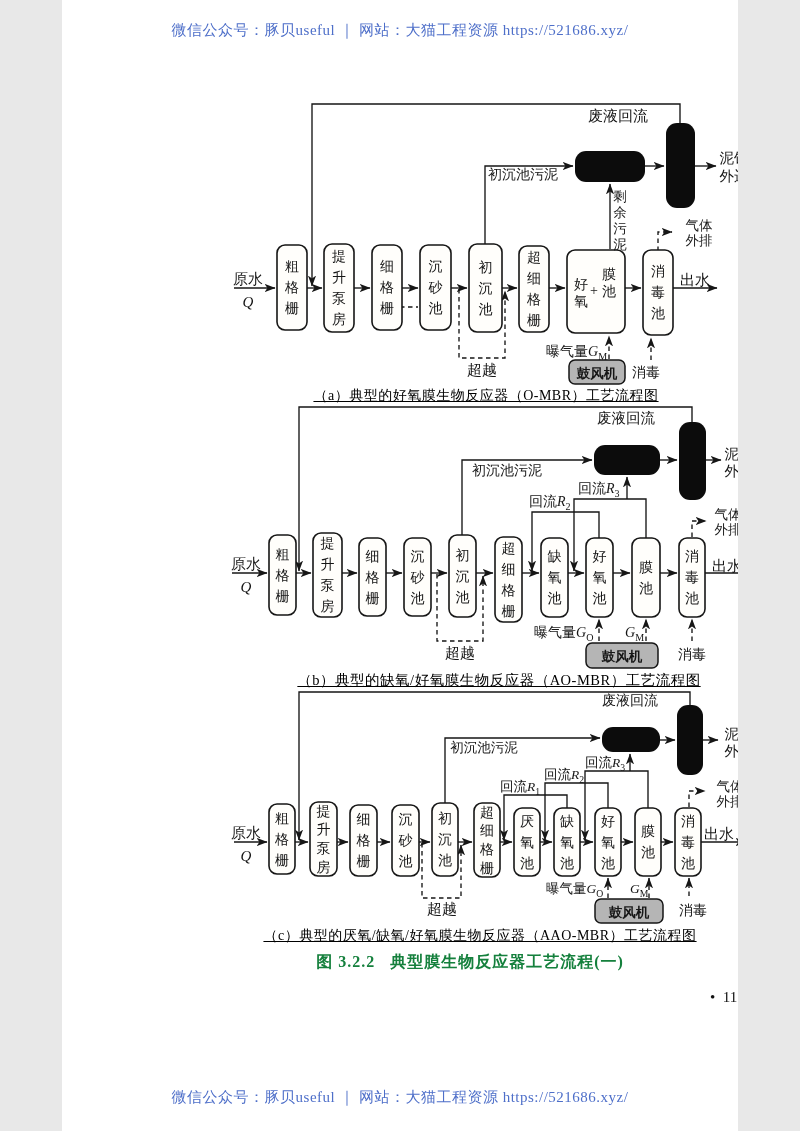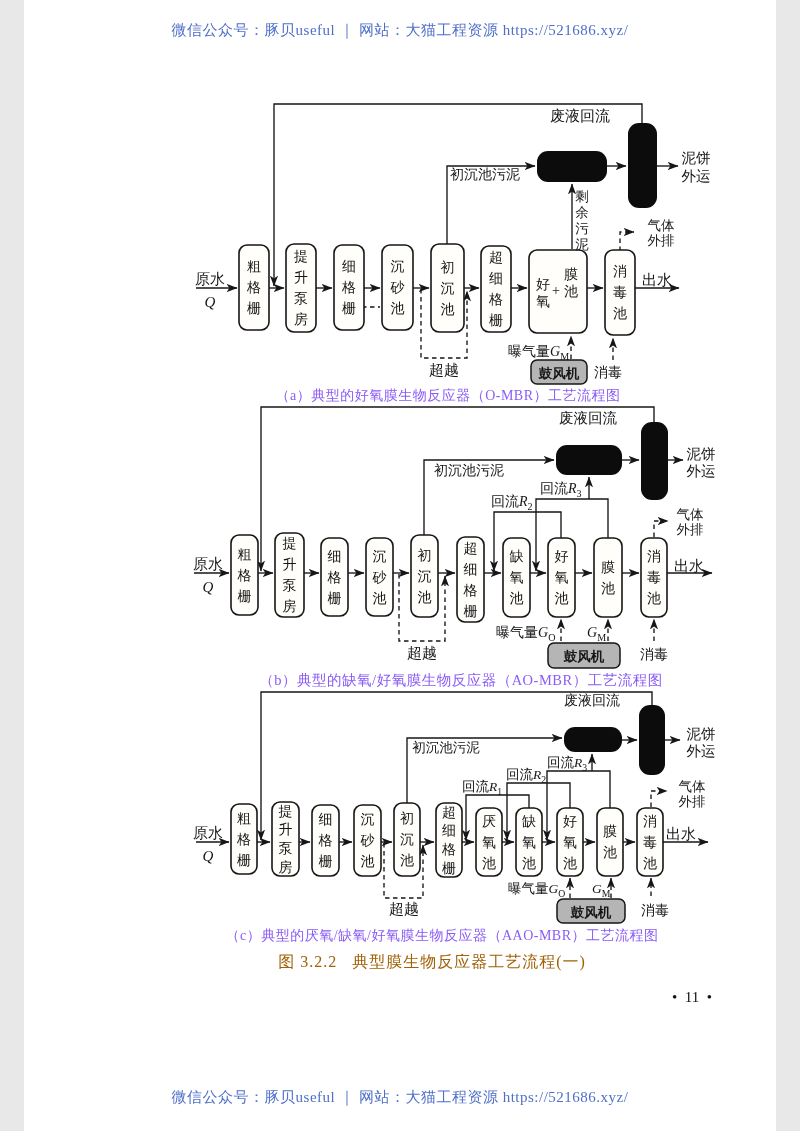--- a/index.html
+++ b/index.html
@@ -1,30 +1,30 @@
 <!DOCTYPE html>
 <html><head>
 <meta charset="utf-8">
 <style>
   html,body{margin:0;padding:0;background:#e8e8e8;}
-  .page{position:relative;width:752px;height:1131px;margin:0 auto;background:#ffffff;overflow:hidden;
+  .page{position:relative;width:676px;height:1131px;margin:0 auto;background:#ffffff;overflow:hidden;
         font-family:"Liberation Serif","DejaVu Serif",serif;color:#161616;}
   svg{position:absolute;left:0;top:0;}
   svg text{font-family:"Liberation Serif","DejaVu Serif",serif;}
   .wm{position:absolute;left:50%;transform:translateX(-50%);white-space:pre;
       font-size:15px;color:#4e6fc9;letter-spacing:0.5px;
       font-family:"Liberation Serif","DejaVu Serif",serif;}
   .wm.top{top:21px;}
   .wm.bottom{top:1088px;}
-  .cap{position:absolute;transform:translateX(-50%);white-space:pre;color:#8b5cf6;letter-spacing:0.5px;}
+  .cap{position:absolute;transform:translateX(-50%);white-space:pre;color:#000000;letter-spacing:0.5px;text-decoration:underline;}
   .cap-a{left:424px;top:387px;font-size:14px;}
   .cap-b{left:437px;top:671px;font-size:14.5px;}
   .cap-c{left:418px;top:927px;font-size:14px;}
   .fig-caption{position:absolute;left:408px;top:952px;transform:translateX(-50%);
-      font-size:16px;font-weight:normal;white-space:pre;letter-spacing:1px;color:#a16207;}
+      font-size:16px;font-weight:bold;white-space:pre;letter-spacing:1px;color:#15803d;}
   .page-number{position:absolute;left:668px;top:989px;transform:translateX(-50%);
       font-size:15px;white-space:pre;color:#111;font-family:Liberation Serif, serif;}
 </style>
 </head>
 <body>
 
 <div class="page">
   <div class="wm top">微信公众号：豚贝useful ｜ 网站：大猫工程资源 https://521686.xyz/</div>
 
   <svg id="diagram-svg" width="800" height="1131" viewBox="0 0 800 1131">

